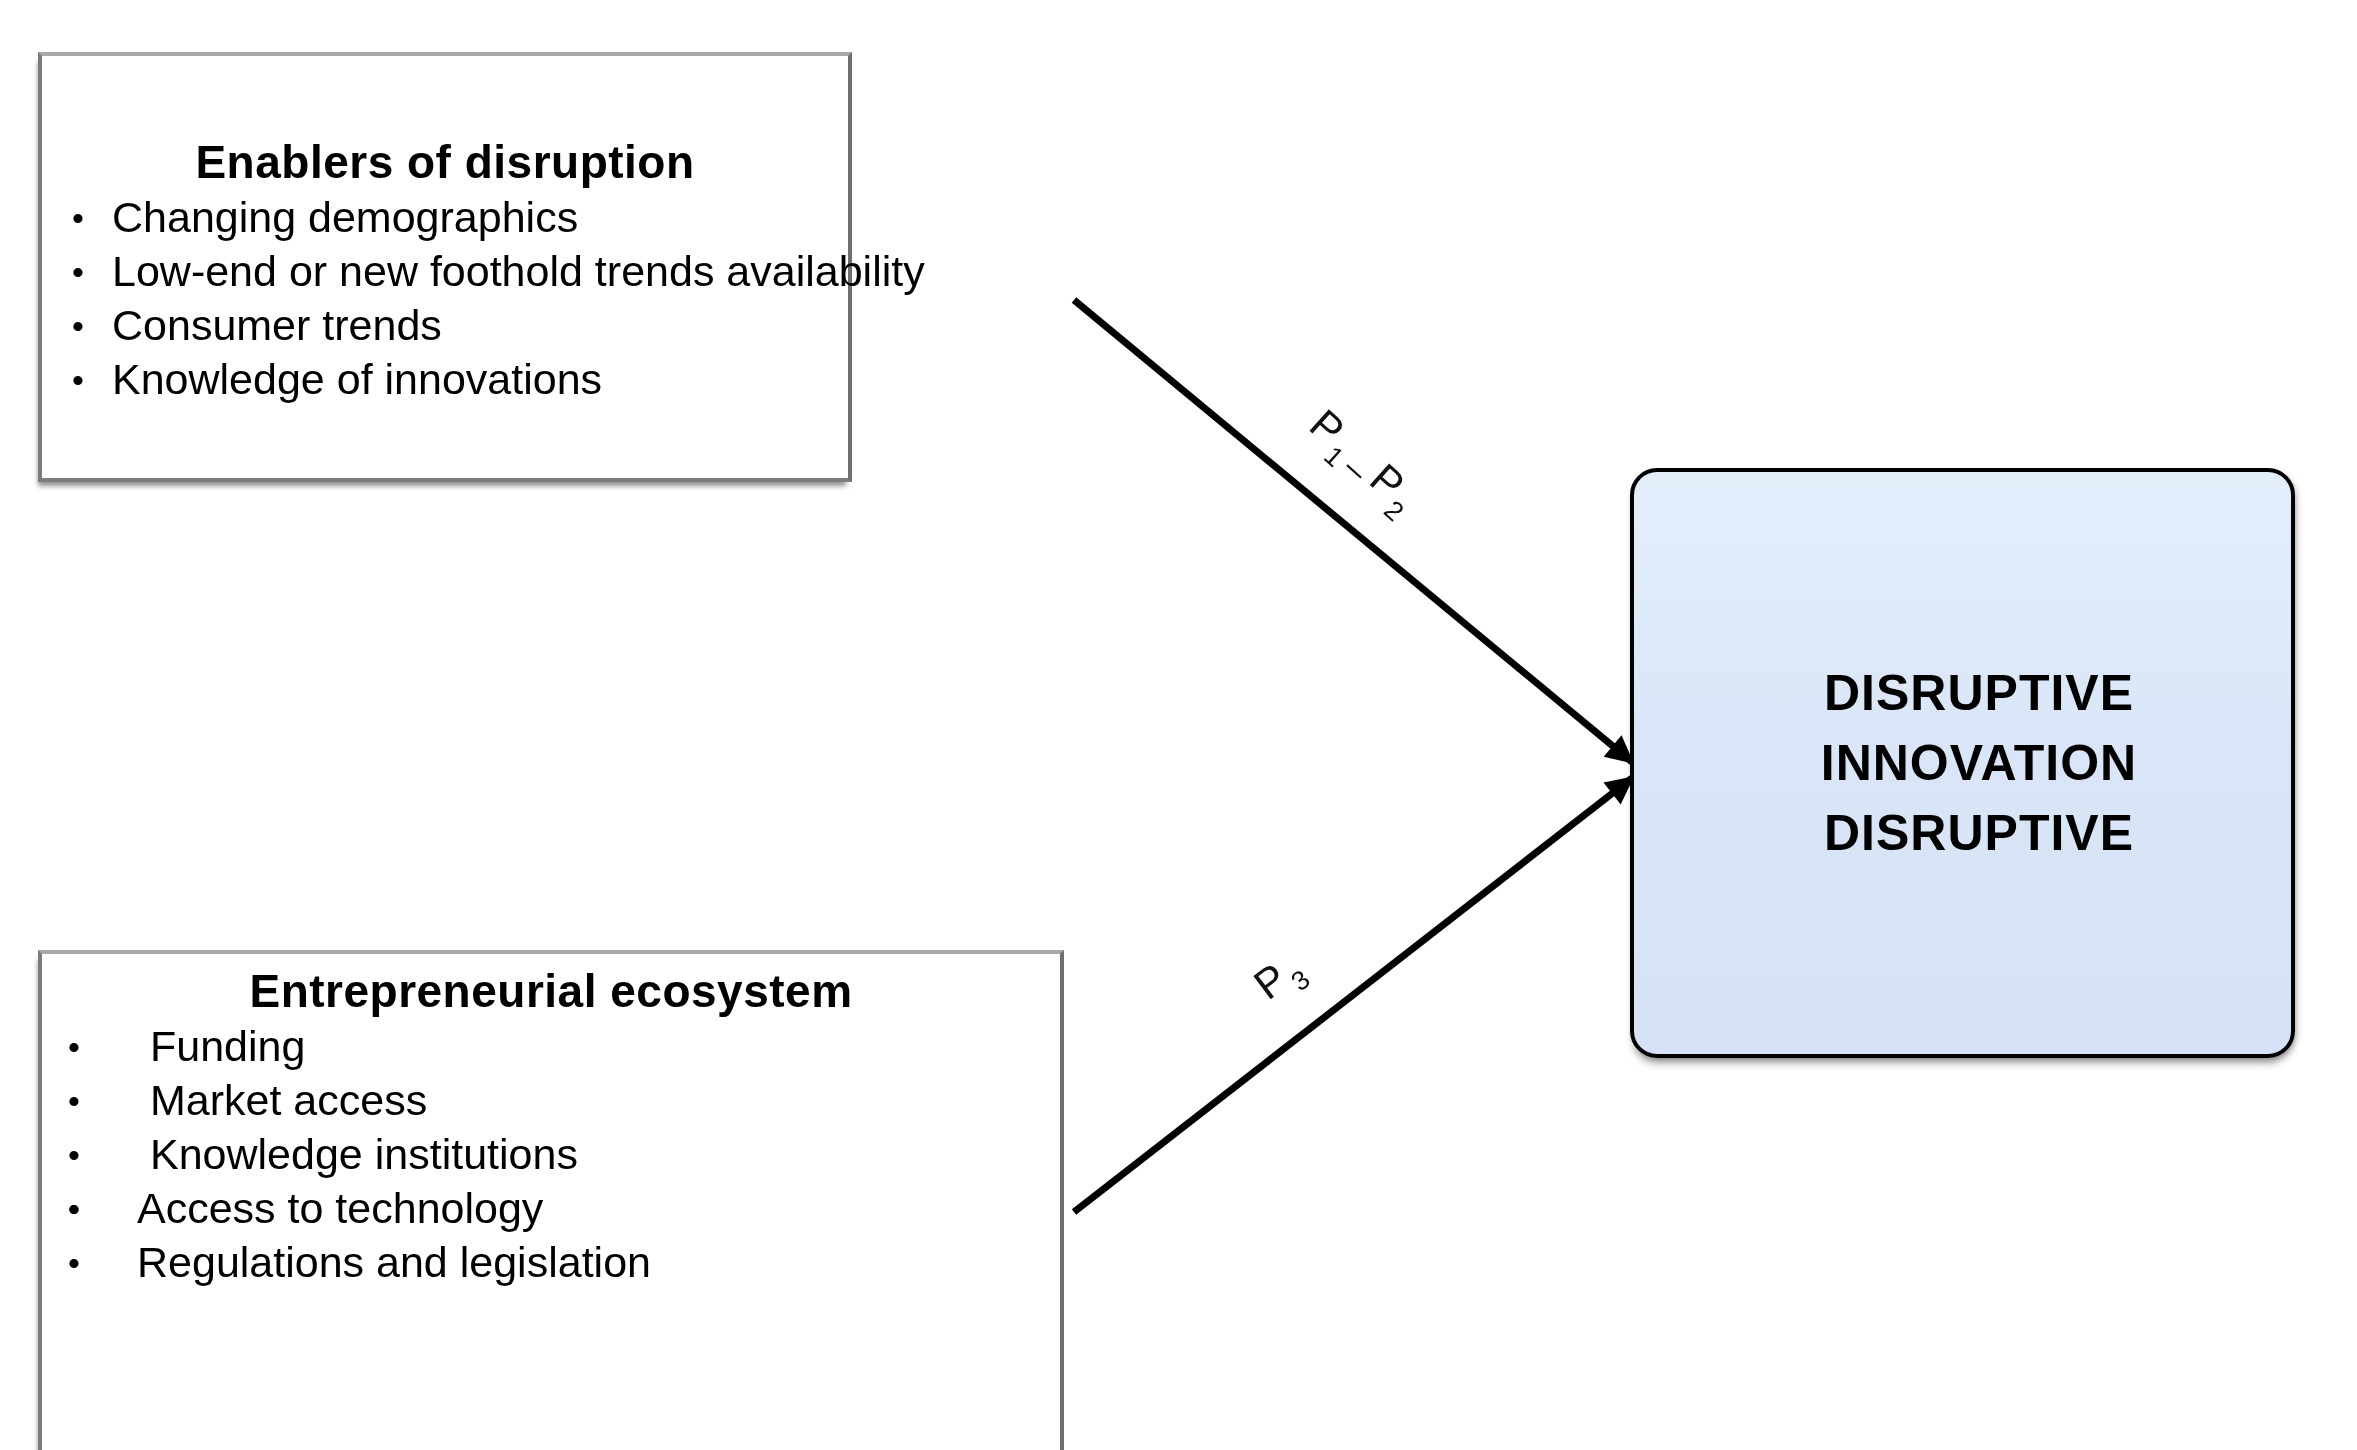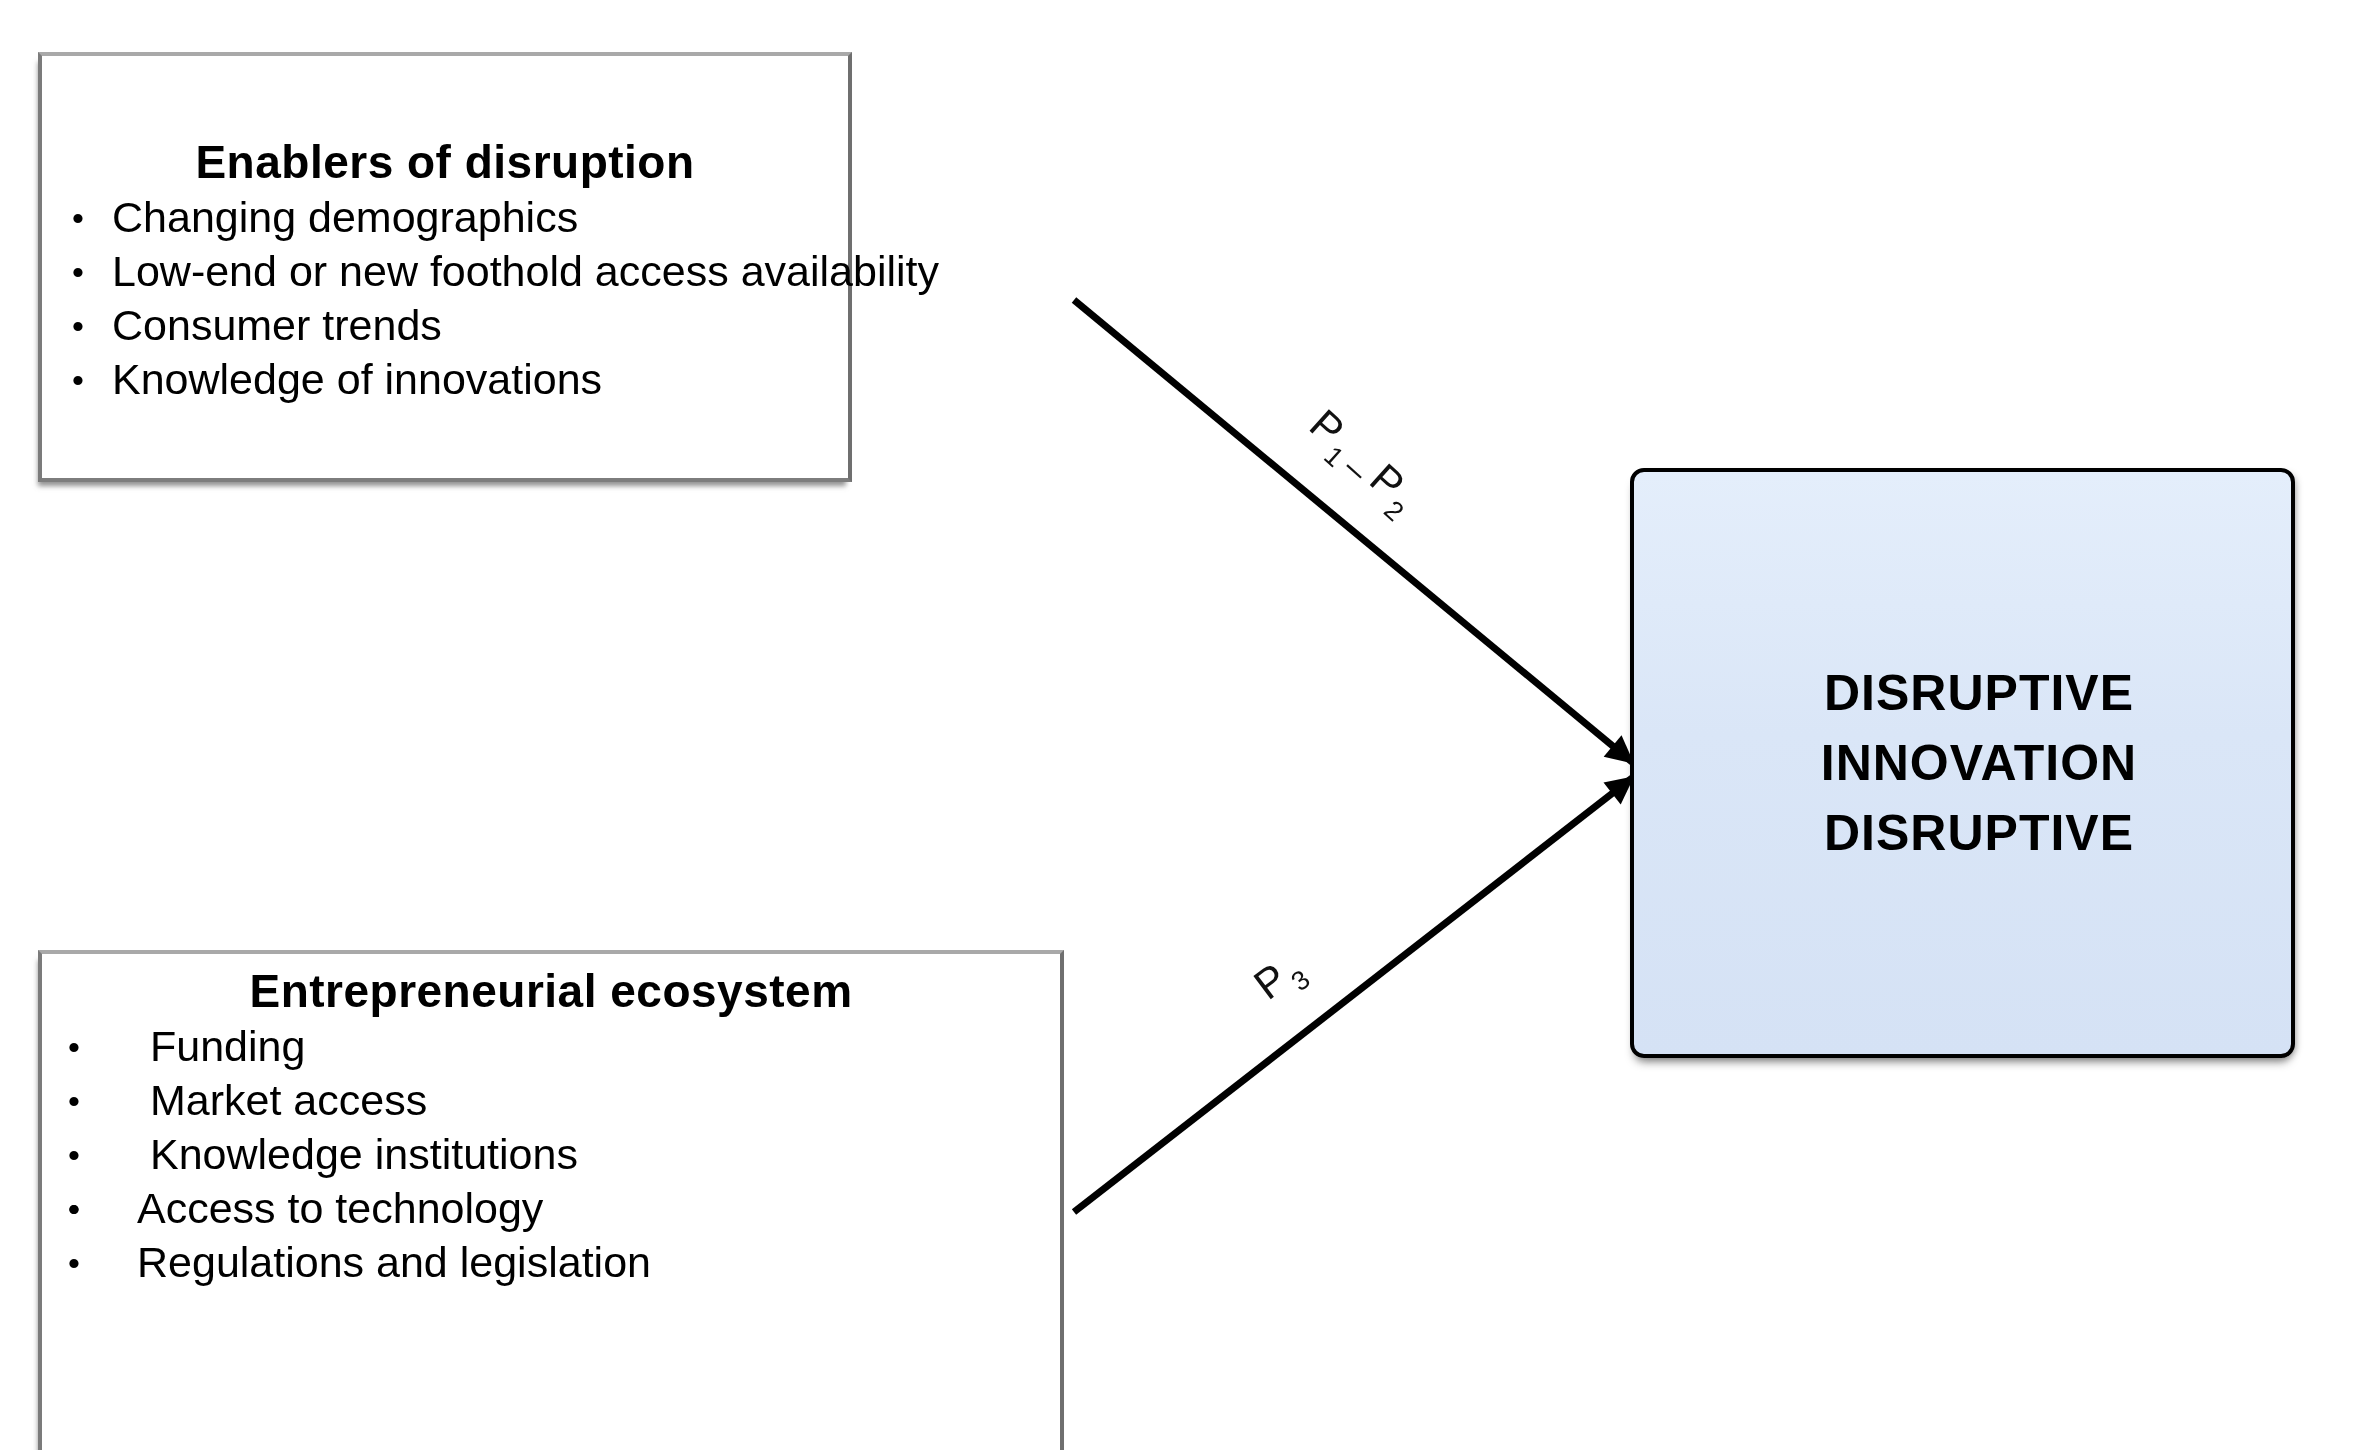--- a/index.html
+++ b/index.html
@@ -24,21 +24,21 @@
   .panel li{position:relative;white-space:nowrap;}
   .panel li .bullet{position:absolute;font-size:34px;top:1px;}
   #enablers-box li{padding-left:70px;}
   #enablers-box li .bullet{left:30px;}
   #ecosystem-box li.indent-a{padding-left:108px;}
   #ecosystem-box li.indent-b{padding-left:95px;}
   #ecosystem-box li .bullet{left:26px;}
   
   #capability-box{
     position:absolute;box-sizing:border-box;left:1630px;top:468px;width:665px;height:590px;
-    border:4px solid #000;border-radius:14px;
+    border:4px solid #000;border-radius:27px;
     background:linear-gradient(180deg,#e4eefb 0%,#dae6f7 45%,#d5e2f5 100%);
     box-shadow:0 8px 8px -4px rgba(40,40,40,0.55), 5px 2px 7px -4px rgba(40,40,40,0.35);
     display:flex;flex-direction:column;align-items:center;justify-content:center;padding-left:33px;
   }
   .cap-line{font-size:50px;font-weight:bold;line-height:70px;letter-spacing:1px;text-align:center;}
   
   #arrows-layer{position:absolute;left:0;top:0;pointer-events:none;}
   
   .arrow-label{
     position:absolute;font-size:42px;line-height:42px;color:#111;white-space:nowrap;
@@ -56,21 +56,21 @@
 
   <div class="panel" id="enablers-box">
     <p class="panel-title">Enablers of disruption</p>
     <ul>
       <li>
         <span class="bullet">•</span>
         <span class="item-text">Changing demographics</span>
       </li>
       <li>
         <span class="bullet">•</span>
-        <span class="item-text">Low-end or new foothold access availability</span>
+        <span class="item-text">Low-end or new foothold trends availability</span>
       </li>
       <li>
         <span class="bullet">•</span>
         <span class="item-text">Consumer trends</span>
       </li>
       <li>
         <span class="bullet">•</span>
         <span class="item-text">Knowledge of innovations</span>
       </li>
     </ul>

